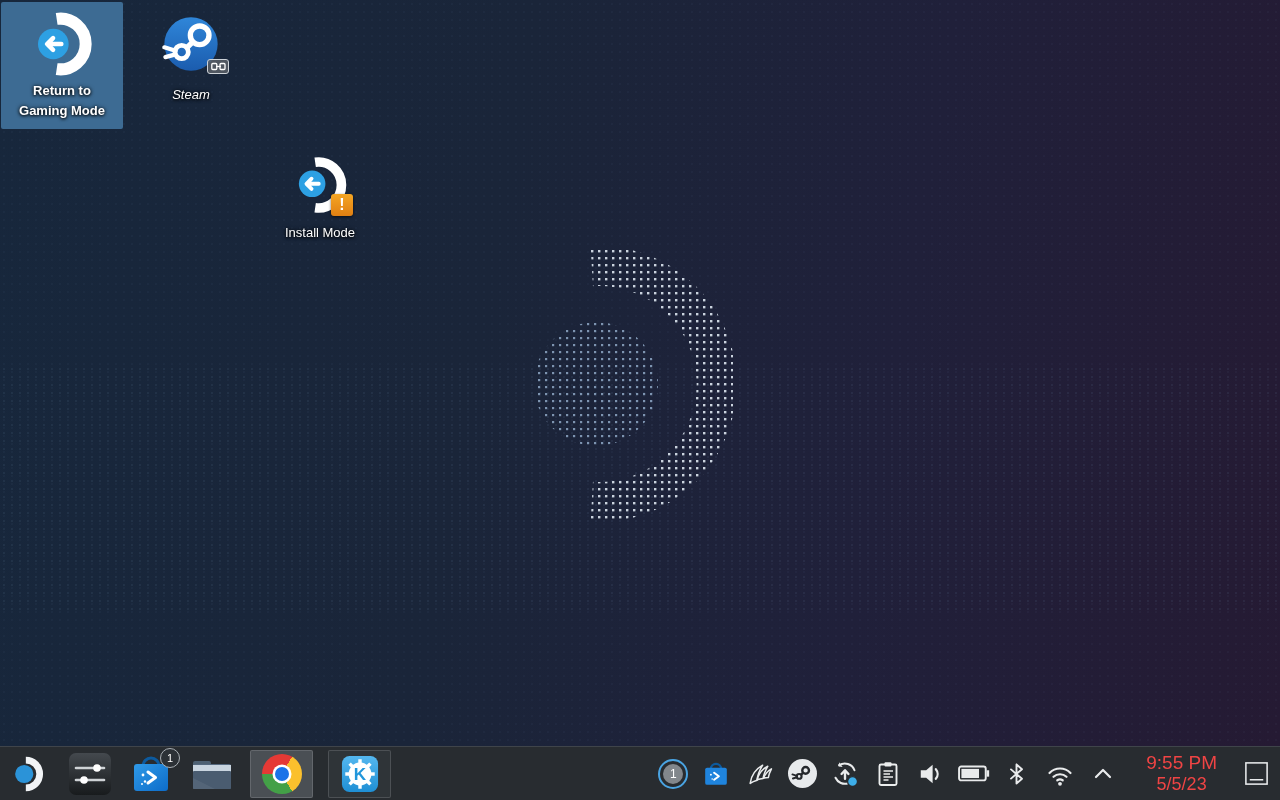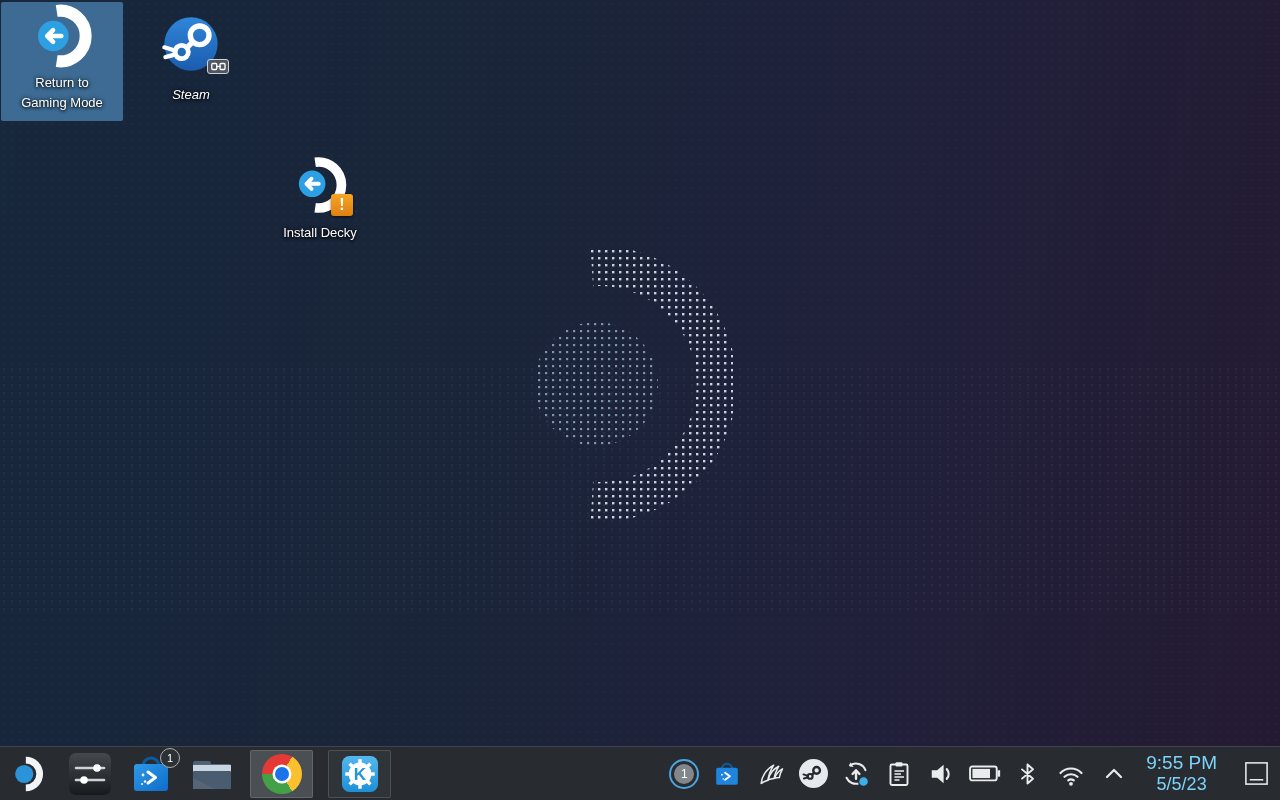--- a/index.html
+++ b/index.html
@@ -16,21 +16,21 @@
   .dot-band { position:absolute; left:0; top:365px; width:100%; height:250px;
              background-image:radial-gradient(circle, rgba(140,180,220,0.08) 1.1px, transparent 1.2px);
              background-size:8px 8px; pointer-events:none; }
   .center-logo { position:absolute; left:528px; top:236px; }
 
   
   .icon-cell { position:absolute; width:126px; display:flex; flex-direction:column;
                align-items:center; text-align:center; cursor:default; }
   .icon-cell .dlabel { margin-top:5px; font-size:13px; color:#ffffff; line-height:1.55;
                text-shadow:0 1px 3px rgba(0,0,0,.95), 0 0 4px rgba(0,0,0,.8); max-width:92px; }
-  .cell-return { left:1px; top:2px; background:#3d6b93; padding:2px 0 8px 0; border-radius:2px; width:122px; }
+  .cell-return { left:1px; top:2px; background:#3d6b93; padding:10px 0 8px 0; border-radius:2px; width:122px;font-weight:bold; }
   .cell-steam  { left:128px; top:2px; padding-top:10px; }
   .cell-steam .dlabel { font-style:italic; }
   .cell-decky  { left:257px; top:148px; padding-top:8px; }
   .badge-wrap { position:relative; display:inline-block; }
   .warn-badge { position:absolute; right:-4px; bottom:2px; width:22px; height:22px;
                 background:linear-gradient(#f5a623,#e07f12); border-radius:3px; color:#fff;
                 font-weight:bold; font-size:16px; line-height:22px; text-align:center;
                 box-shadow:0 1px 3px rgba(0,0,0,.6); }
   .shortcut-emblem { position:absolute; right:-6px; bottom:6px; width:22px; height:15px;
                 background:rgba(90,96,104,.85); border:1.5px solid #cdd2d8; border-radius:3px;
@@ -59,21 +59,21 @@
 
   .tray { margin-left:auto; display:flex; align-items:center; gap:11px; height:100%; }
   .tray-item { display:flex; align-items:center; justify-content:center; width:32px; height:44px; cursor:pointer; }
   .tray-count { width:30px; height:30px; border-radius:50%; border:2px solid #4aa4e2;
             display:flex; align-items:center; justify-content:center; }
   .tray-count-inner { width:20px; height:20px; border-radius:50%; background:#82878c; color:#fff;
             font-size:12px; display:flex; align-items:center; justify-content:center; }
   .steam-tray-circ { width:29px; height:29px; border-radius:50%; background:#e7eaec;
             display:flex; align-items:center; justify-content:center; }
 
-  .clock { color:#7dd3fc; text-align:center; margin:0 10px 0 5px; cursor:pointer; line-height:1.1; }
+  .clock { color:#ef4444; text-align:center; margin:0 10px 0 16px; cursor:pointer; line-height:1.1; }
   .clock .time { font-size:19px; }
   .clock .date { font-size:18px; margin-top:1px; }
   .show-desktop { width:36px; height:46px; display:flex; align-items:center; justify-content:center; cursor:pointer; }
 </style>
 </head>
 <body>
 
 <div class="stage">
 
   <div class="desktop">
@@ -130,21 +130,21 @@
 
     <div class="icon-cell cell-decky">
       <div class="badge-wrap">
         <svg width="58" height="58" viewBox="0 0 48 48">
           <path d="M20 5.2 A19 19 0 1 1 20 42.8" fill="none" stroke="#ffffff" stroke-width="8"></path>
           <circle cx="17.5" cy="23" r="11" fill="#2da0e3"></circle>
           <path d="M23 23 H13 M17 18.8 L12.8 23 L17 27.2" stroke="#ffffff" stroke-width="3.2" fill="none" stroke-linecap="round" stroke-linejoin="round"></path>
         </svg>
         <div class="warn-badge">!</div>
       </div>
-      <div class="dlabel">Install Decky</div>
+      <div class="dlabel">Install Mode</div>
     </div>
   </div>
 
   <div class="taskbar">
     <div class="tb-left">
 
       <div class="tb-btn">
         <svg width="38" height="38" viewBox="0 0 48 48">
           <path d="M20 6.5 A17.5 17.5 0 1 1 20 41.5" fill="none" stroke="#f2f4f6" stroke-width="8.5"></path>
           <circle cx="18" cy="24" r="11.5" fill="#2b93d8"></circle>

